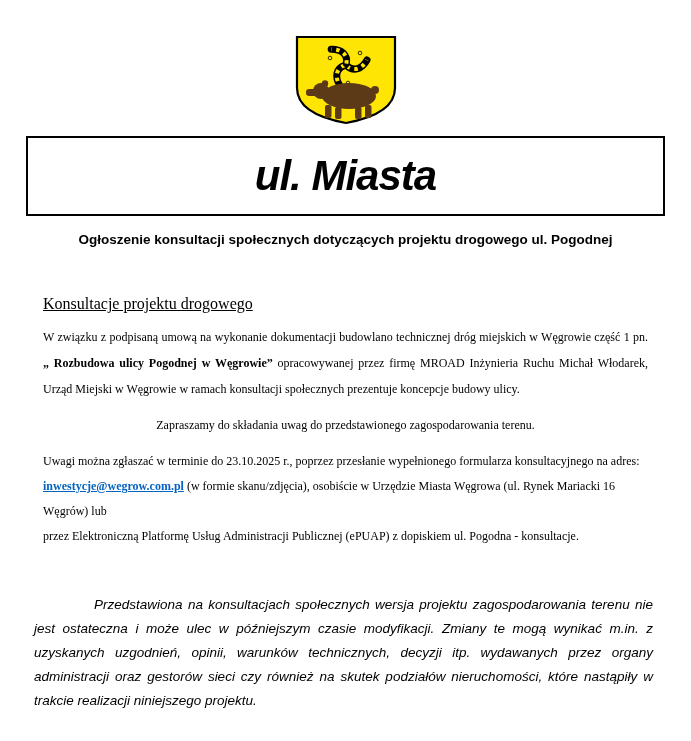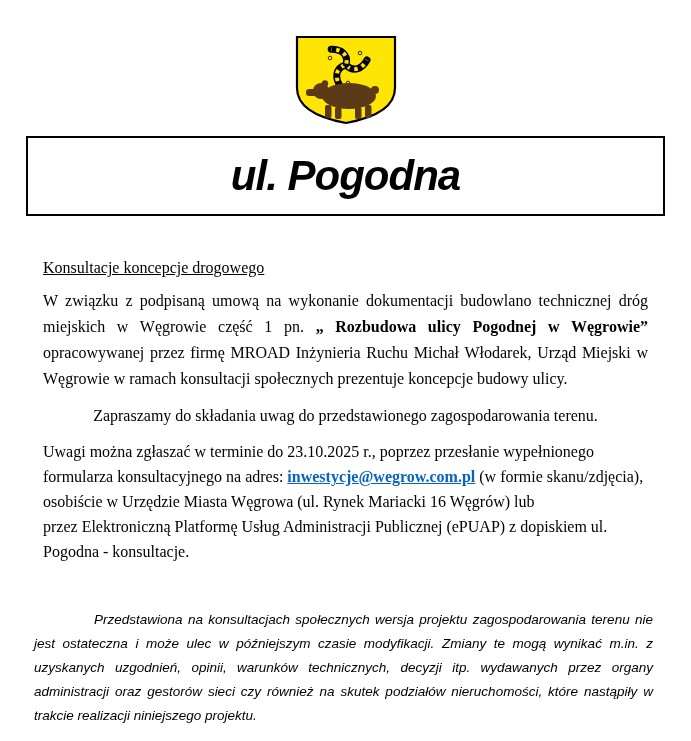--- a/index.html
+++ b/index.html
@@ -21,21 +21,21 @@
   .subtitle{
     margin:13px auto 0 auto;width:620px;text-align:center;
     font-family:"Liberation Sans", sans-serif;font-weight:bold;
     font-size:13.5px;line-height:1.7;
   }
   .section-heading{
     margin:43px 43px 0 43px;font-size:16px;text-decoration:underline;
     font-weight:normal;
   }
   .para{
-    margin:11px 43px 0 43px;font-size:16px;line-height:26px;
+    margin:11px 43px 0 43px;font-size:12px;line-height:26px;
     text-align:justify;
   }
   .para.left{text-align:left;line-height:25px;}
   .para .bold{font-weight:bold;}
   .email-link{font-weight:bold;text-decoration:underline;}
   .footer-note{
     margin:44px 38px 0 34px;
     font-family:"Liberation Sans", sans-serif;font-style:italic;
     font-size:13.5px;line-height:24px;text-align:justify;text-indent:60px;
   }
@@ -74,27 +74,28 @@
       <circle cx="12" cy="2.5" r="3.2"></circle>
       <rect x="12" y="24" width="6.5" height="13" rx="2"></rect>
       <rect x="22" y="26" width="6.5" height="12" rx="2"></rect>
       <rect x="42" y="26" width="6.5" height="12" rx="2"></rect>
       <rect x="52" y="24" width="6.5" height="13" rx="2"></rect>
       <circle cx="62" cy="9" r="4"></circle>
     </g>
   </svg>
 
   <div class="title-box">
-    <span class="title">ul. Pogodna</span>
+    <span class="title">ul. Miasta</span>
   </div>
 
   <div class="subtitle">
+    <span style="display:block">Ogłoszenie konsultacji społecznych dotyczących projektu drogowego ul. Pogodnej</span>
   </div>
 
-  <div class="section-heading">Konsultacje koncepcje drogowego</div>
+  <div class="section-heading">Konsultacje projektu drogowego</div>
 
   <p class="para" style="text-align: justify;"><span>W związku z podpisaną umową na wykonanie dokumentacji budowlano technicznej dróg miejskich w Węgrowie część 1 pn. </span><span class="bold">„ Rozbudowa ulicy Pogodnej w Węgrowie”</span><span> opracowywanej przez firmę MROAD Inżynieria Ruchu Michał Włodarek, Urząd Miejski w Węgrowie  w ramach konsultacji społecznych prezentuje koncepcje budowy ulicy.</span></p>
   <p class="para left" style="text-align: center;"><span>Zapraszamy do składania uwag do przedstawionego zagospodarowania terenu.</span></p>
   <p class="para left" style="text-align: left;"><span>Uwagi można zgłaszać w terminie do 23.10.2025 r., poprzez przesłanie wypełnionego formularza konsultacyjnego na adres: </span><a href="#" class="email-link" style="color: rgb(5, 99, 193);">inwestycje@wegrow.com.pl</a><span> (w formie skanu/zdjęcia), osobiście w Urzędzie Miasta Węgrowa (ul. Rynek Mariacki 16 Węgrów) lub</span><br><span>przez Elektroniczną Platformę Usług Administracji Publicznej (ePUAP)  z dopiskiem ul. Pogodna - konsultacje.</span></p>
 
   <p class="footer-note">Przedstawiona na konsultacjach społecznych wersja projektu zagospodarowania terenu nie jest ostateczna i może ulec w późniejszym czasie modyfikacji. Zmiany te mogą wynikać m.in. z uzyskanych uzgodnień, opinii, warunków technicznych, decyzji itp. wydawanych przez organy administracji oraz gestorów sieci czy również na skutek podziałów nieruchomości, które nastąpiły w trakcie realizacji niniejszego projektu.</p>
 
 </div>
 
 </body></html>

